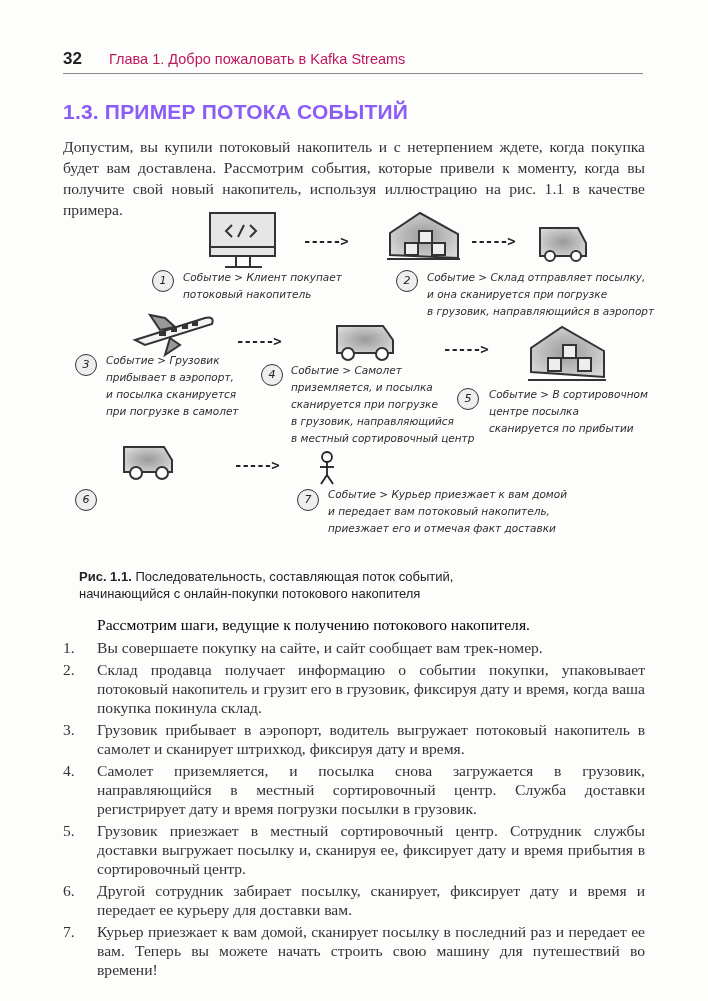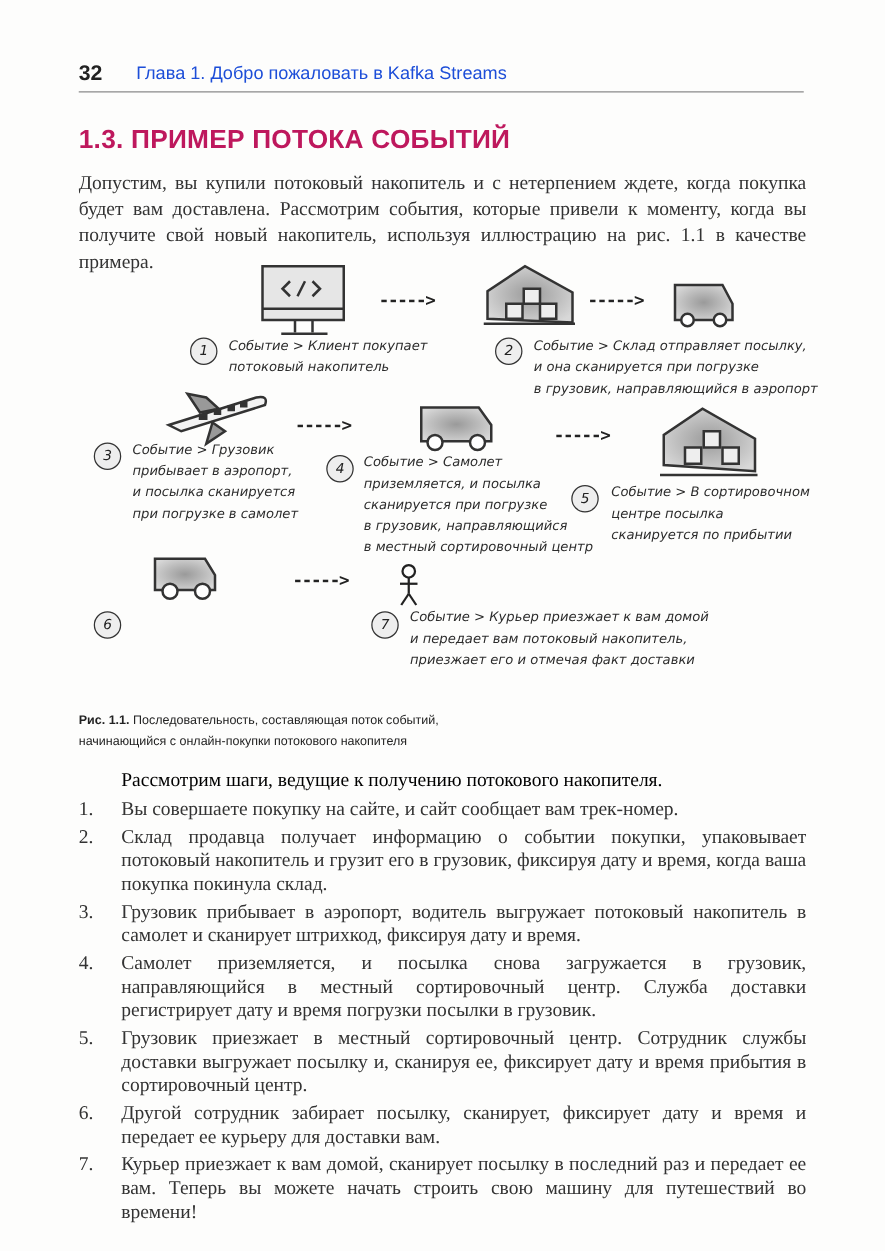--- a/index.html
+++ b/index.html
@@ -2,33 +2,33 @@
 <html><head>
 <meta charset="utf-8">
 <style>
   html, body { margin:0; padding:0; background:#fdfdfc; }
   body { width:708px; height:1001px; position:relative; overflow:hidden; color:#2a2a2a; }
   .page { position:absolute; left:0; top:0; width:644px; height:1001px; }
 
   
   .run-head { position:absolute; left:63px; top:47px; width:580px; height:26px; border-bottom:1.5px solid #8a8a8a; }
   .run-head .pnum { position:absolute; left:0; top:2px; font-family:"Liberation Sans", sans-serif; font-weight:bold; font-size:17px; color:#222; }
-  .run-head .ctitle { position:absolute; left:46px; top:4px; font-family:"Liberation Sans", sans-serif; font-size:14.5px; color:#1d4ed8; }
+  .run-head .ctitle { position:absolute; left:46px; top:4px; font-family:"Liberation Sans", sans-serif; font-size:14.5px; color:#be185d; }
 
-  .sec-title { position:absolute; left:63px; top:100px; font-family:"Liberation Sans", sans-serif; font-weight:bold; font-size:21px; color:#be185d; letter-spacing:0.2px; }
+  .sec-title { position:absolute; left:63px; top:100px; font-family:"Liberation Sans", sans-serif; font-weight:bold; font-size:21px; color:#8b5cf6; letter-spacing:0.2px; }
 
   .intro { position:absolute; left:63px; top:136px; width:582px; font-family:"Liberation Serif", serif; font-size:15.6px; line-height:21px; color:#333; text-align:justify; }
 
   
   .fig { position:absolute; left:0; top:0; width:708px; height:560px; }
   .cap { position:absolute; font-family:"DejaVu Sans", sans-serif; font-style:italic; font-size:10.5px; line-height:17px; color:#2c2c2c; }
   .num { position:absolute; width:20px; height:20px; border:1.6px solid #333; border-radius:50%; background:#eee; font-family:"DejaVu Sans", sans-serif; font-style:italic; font-size:11px; line-height:20px; text-align:center; color:#222; }
   .arrow { position:absolute; font-family:"DejaVu Sans Mono", monospace; font-size:14px; font-weight:bold; color:#222; letter-spacing:-1px; }
 
-  .figcap { position:absolute; left:63px; top:568px; width:560px; font-family:"Liberation Sans", sans-serif; font-size:10px; line-height:17px; color:#222; }
+  .figcap { position:absolute; left:79px; top:568px; width:560px; font-family:"Liberation Sans", sans-serif; font-size:13px; line-height:17px; color:#222; }
   .figcap b { font-weight:bold; }
 
   .lead { position:absolute; left:97px; top:616px; font-family:"Liberation Serif", serif; font-size:15.6px; color:#000000; }
   .steps { position:absolute; left:63px; top:638px; width:582px; margin:0; padding:0; list-style:none; font-family:"Liberation Serif", serif; font-size:15.6px; line-height:19px; color:#333; }
   .steps li { position:relative; padding-left:34px; margin-bottom:3px; text-align:justify; }
   .steps li .n { position:absolute; left:0; top:0; }
 </style>
 </head>
 <body>
 

